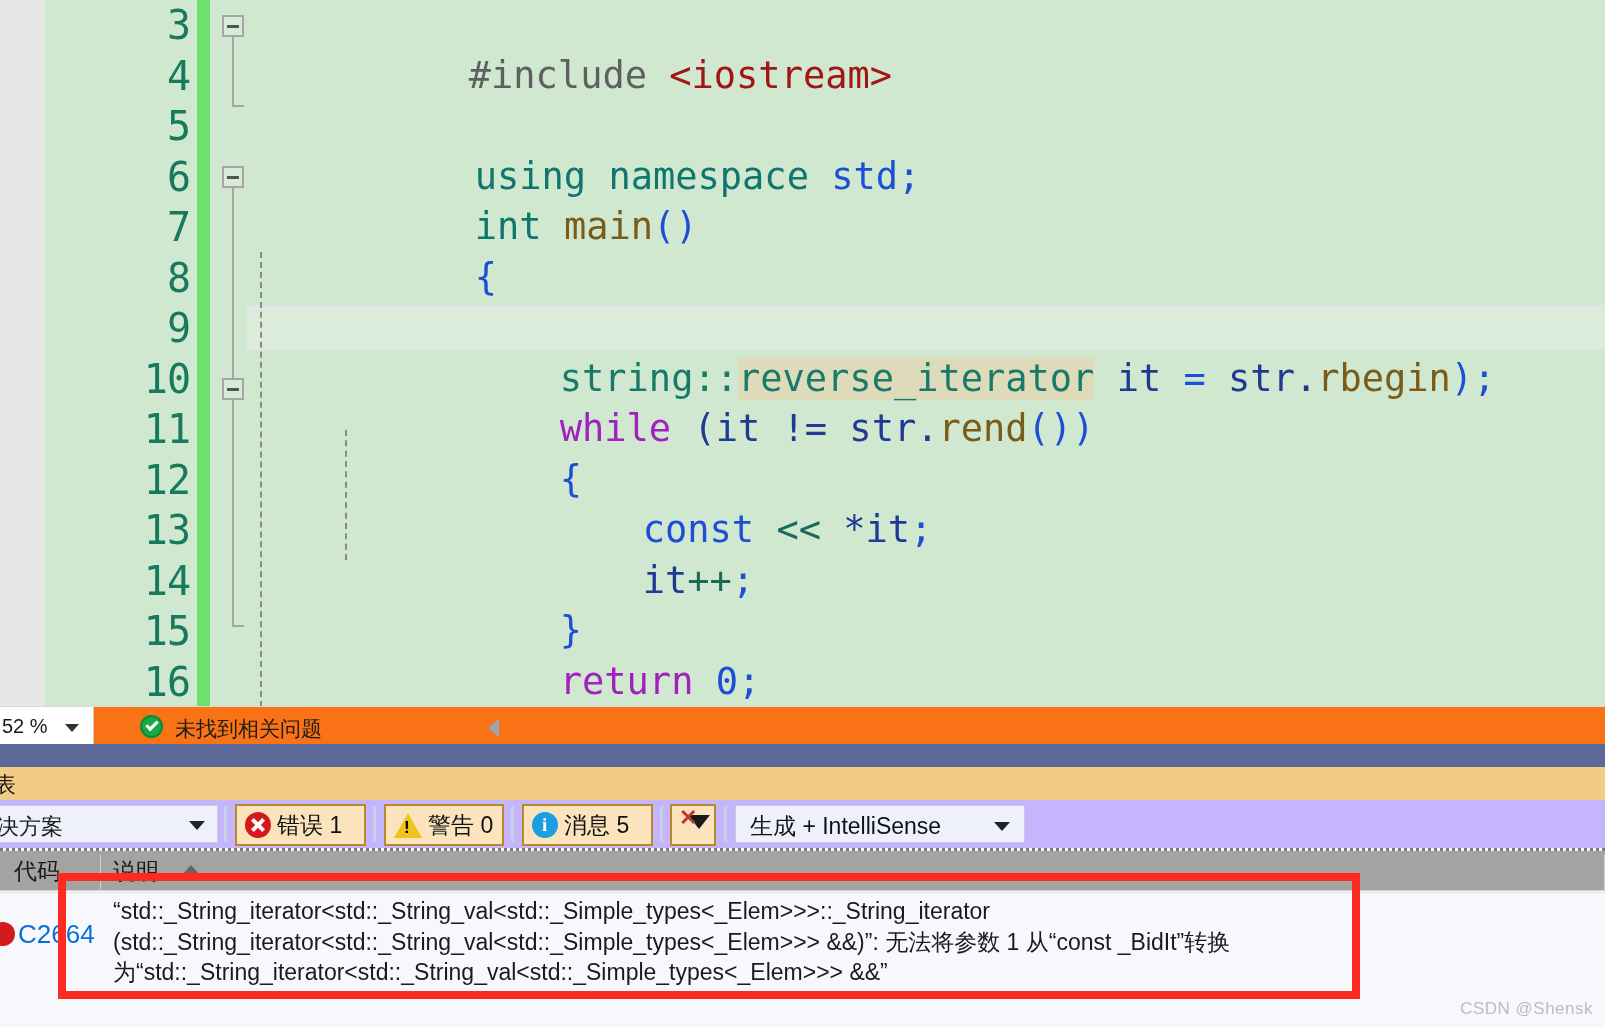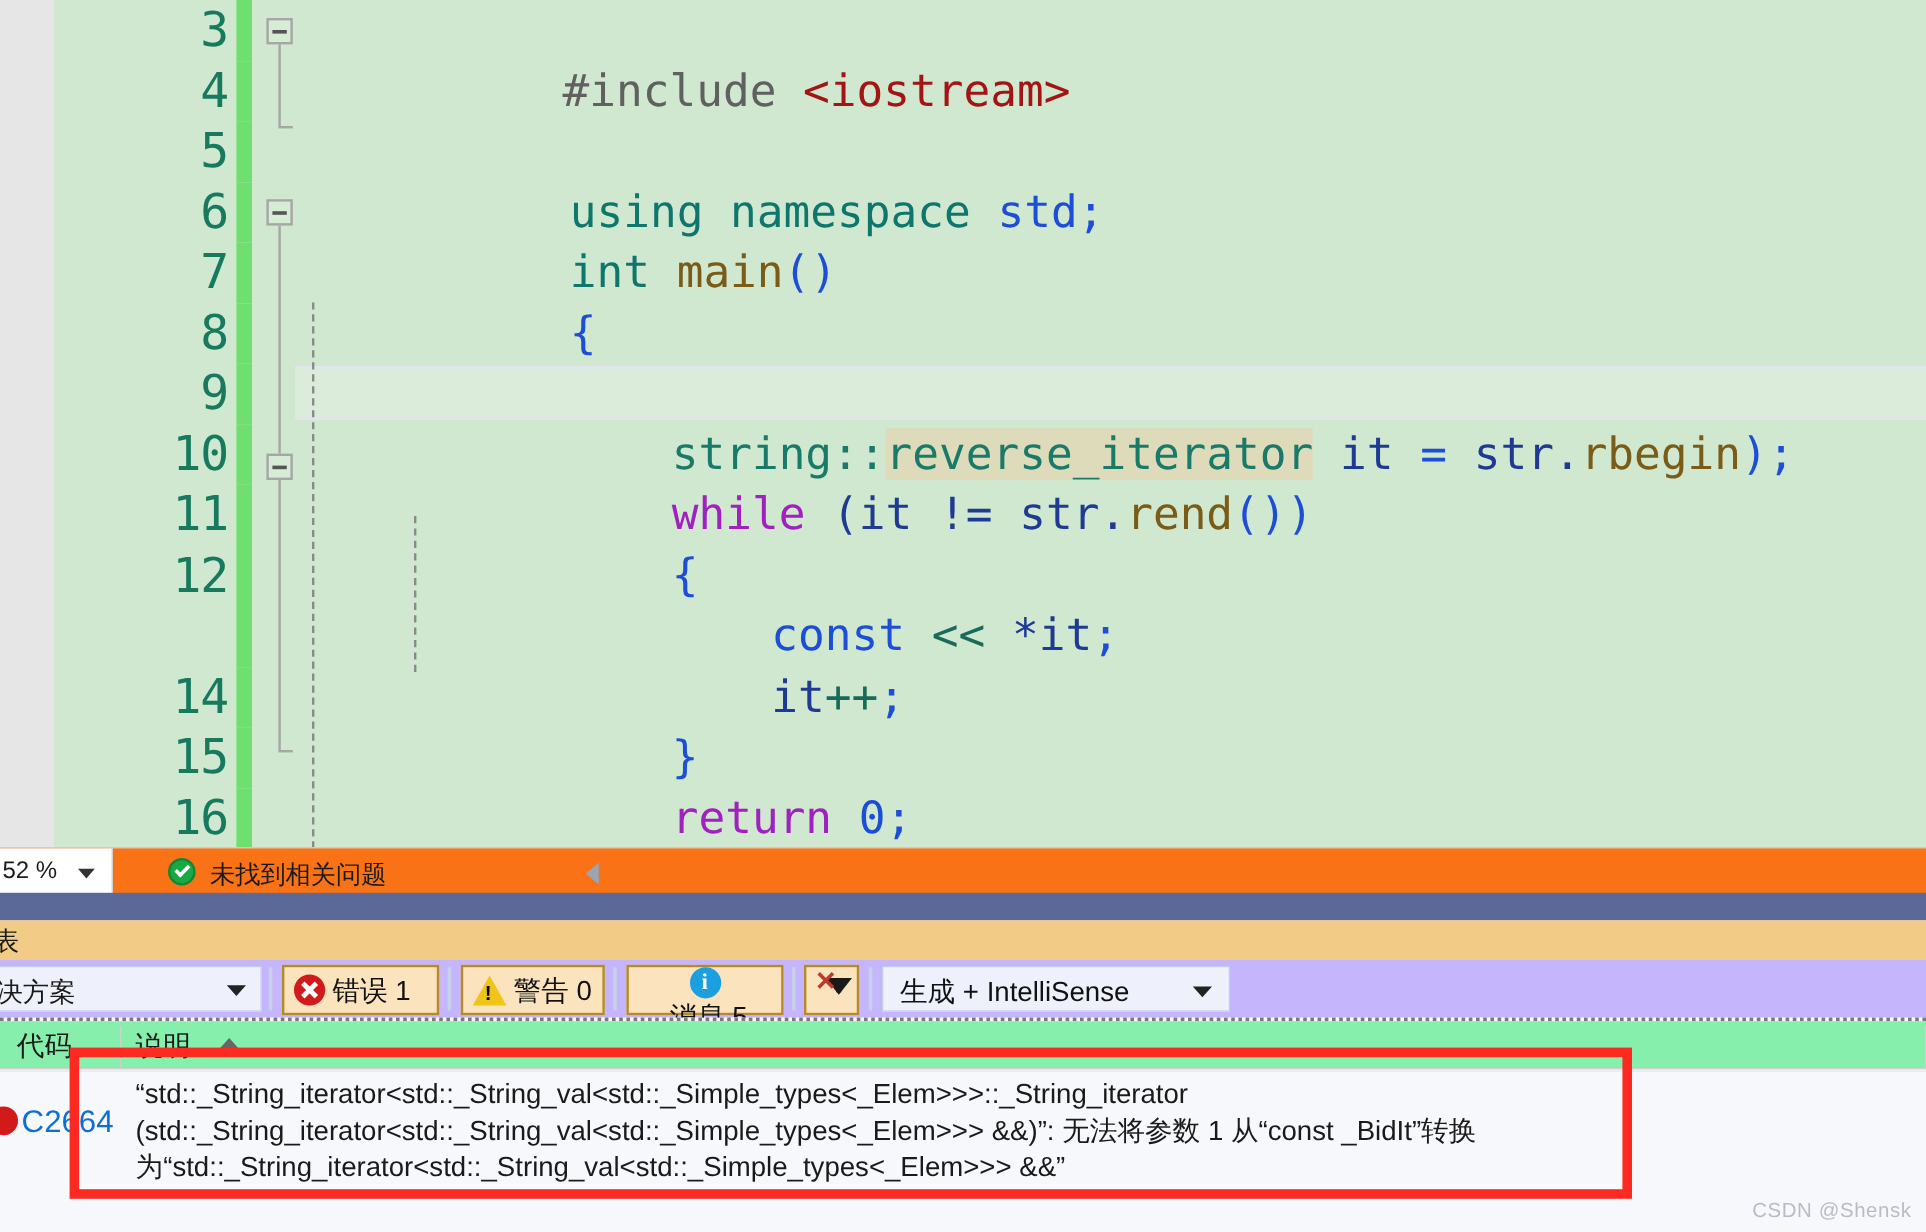--- a/index.html
+++ b/index.html
@@ -371,21 +371,21 @@
   .dotted-top {
     position: absolute;
     left: 0; top: 0;
     width: 1605px; height: 0;
     border-top: 3px dotted #7a7a7a;
   }
   .grid-head {
     position: absolute;
     left: 0; top: 3px;
     width: 1605px; height: 40px;
-    background: #86efac;
+    background: #a3a3a3;
     border-bottom: 1px solid #cfcfcf;
     box-sizing: border-box;
   }
   .th {
     position: absolute;
     top: 5px;
     font-size: 23px;
     color: #1a1a1a;
   }
   .th-div {
@@ -530,20 +530,21 @@
 
       <div class="row" style="top:454.5px;position:absolute;">
         <div class="lineno">12</div>
         <div class="changebar"></div>
         <div class="codetext" style="left:420px;">
           <span class="plain">const</span><span class="plain"> </span><span class="op-teal">&lt;&lt;</span><span class="plain"> </span><span class="var-navy">*it</span><span class="plain">;</span>
         </div>
       </div>
 
       <div class="row" style="top:505px;position:absolute;">
+        <div class="lineno">13</div>
         <div class="changebar"></div>
         <div class="codetext" style="left:420px;">
           <span class="var-navy">it</span><span class="op-teal">++</span><span class="plain">;</span>
         </div>
       </div>
 
       <div class="row" style="top:555.5px;position:absolute;">
         <div class="lineno">14</div>
         <div class="changebar"></div>
         <div class="codetext" style="left:337px;">
@@ -614,21 +615,21 @@
 
     <div class="sep" style="left:373px;"></div>
 
     <div class="tgl" style="left:384px; width:120px;">
       <span class="ico-warn"></span>
       <span class="lbl">警告 0</span>
     </div>
 
     <div class="sep" style="left:511px;"></div>
 
-    <div class="tgl" style="left:522px; width:131px;flex-direction:column;">
+    <div class="tgl" style="left:522px; width:131px;">
       <span class="ico-info"></span>
       <span class="lbl">消息 5</span>
     </div>
 
     <div class="sep" style="left:660px;"></div>
 
     <div class="tgl-filter" style="left:670px;">
       <span class="ico-funnel"></span>
       <span class="ico-funnel-x">✕</span>
     </div>

